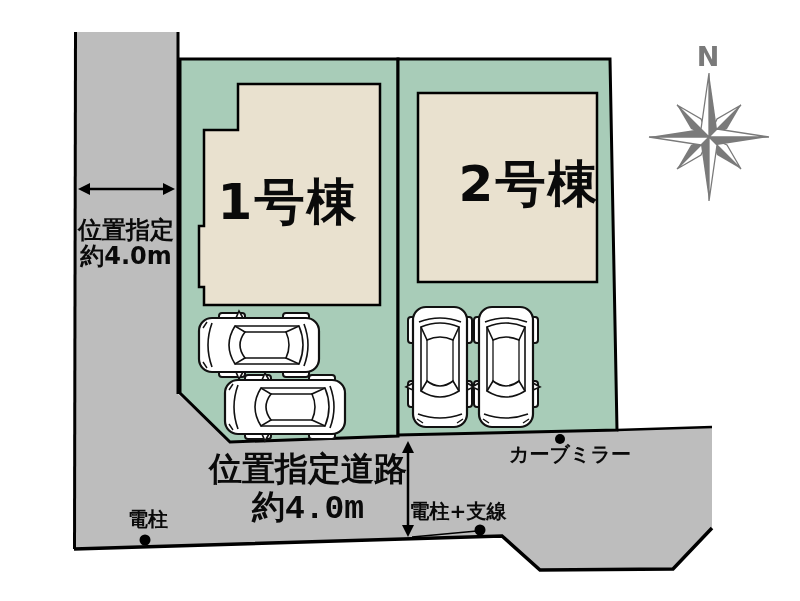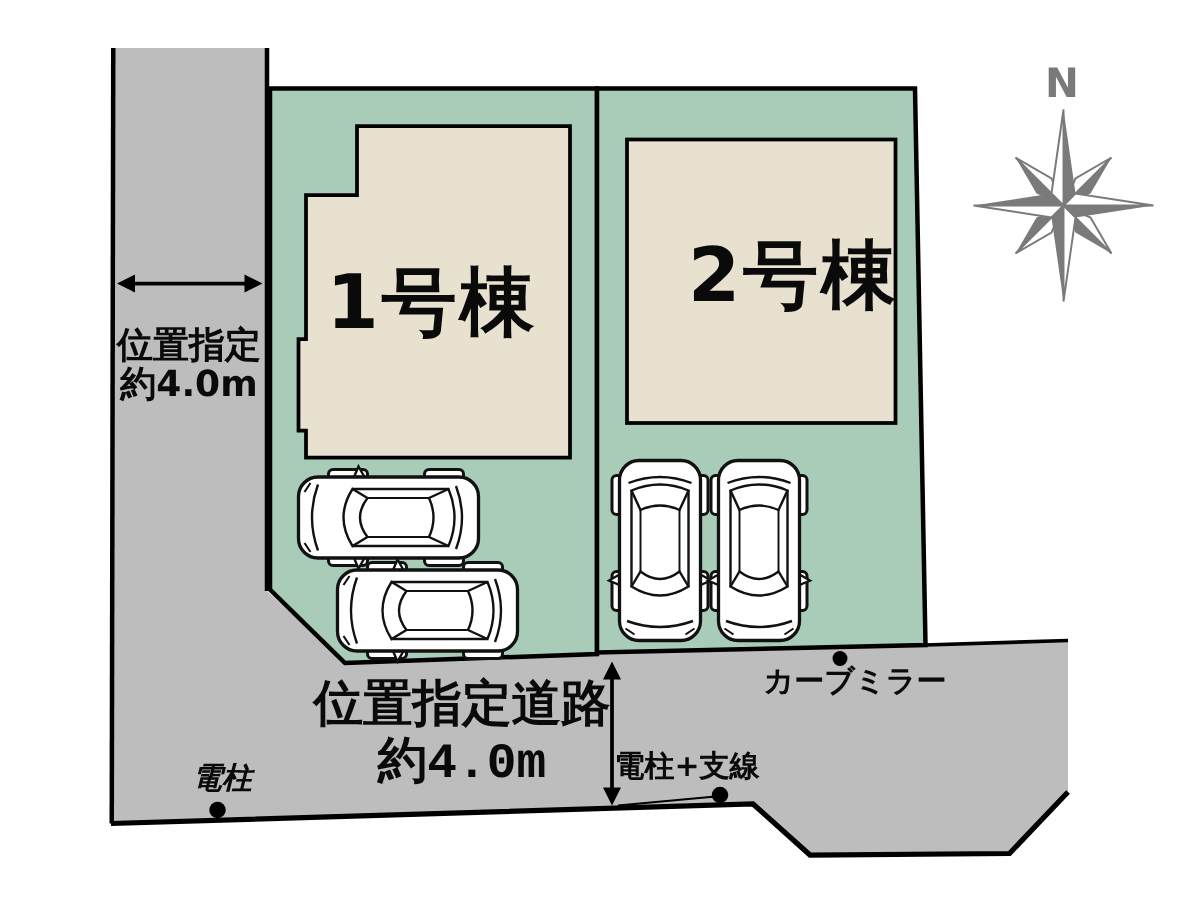--- a/index.html
+++ b/index.html
@@ -113,18 +113,18 @@
   <div class="label leftroad-label" style="left:126px;top:243px;">
     <div>位置指定</div>
     <div>約4.0m</div>
   </div>
 
   <div class="label bottomroad-label" style="left:308px;top:491px;">
     <div>位置指定道路</div>
     <div>約4.0m</div>
   </div>
 
-  <div class="label marker-label" style="left:148px;top:519px;font-style:italic;">電柱</div>
+  <div class="label marker-label" style="left:148px;top:519px;">電柱</div>
   <div class="label marker-label" style="left:458px;top:511px;">電柱+支線</div>
   <div class="label marker-label" style="left:570px;top:454px;text-align:right;">カーブミラー</div>
 
   <div class="label north-label" style="left:708px;top:56px;">N</div>
 </div>
 
 </body></html>

